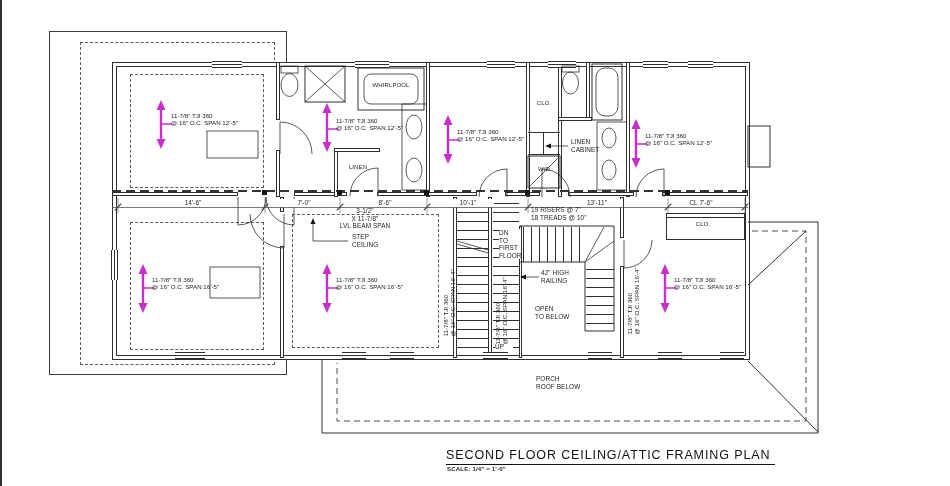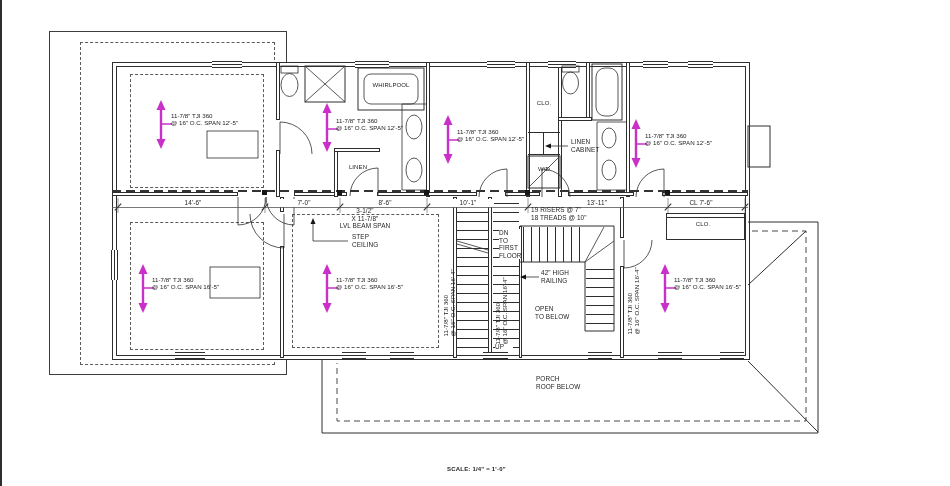--- a/index.html
+++ b/index.html
@@ -349,15 +349,16 @@
   <div class="lbl c z6" style="left:688px;top:221px;width:30px;font-size:6px;">CLO.</div>
   <div class="joist" style="left:674px;top:276px;">
     <div>11-7/8" TJI 360</div>
     <div>@ 16" O.C. SPAN 16'-5"</div>
   </div>
   <div class="lbl" style="left:654px;top:315px;width:60px;">BEDROOM 3</div>
 
   <div class="lbl" style="left:536px;top:375px;width:70px;">PORCH
 ROOF BELOW</div>
 
+  <div class="title">SECOND FLOOR CEILING/ATTIC FRAMING PLAN</div>
   <div class="scale">SCALE: 1/4" = 1'-0"</div>
 
 </div>
 
 </body></html>

